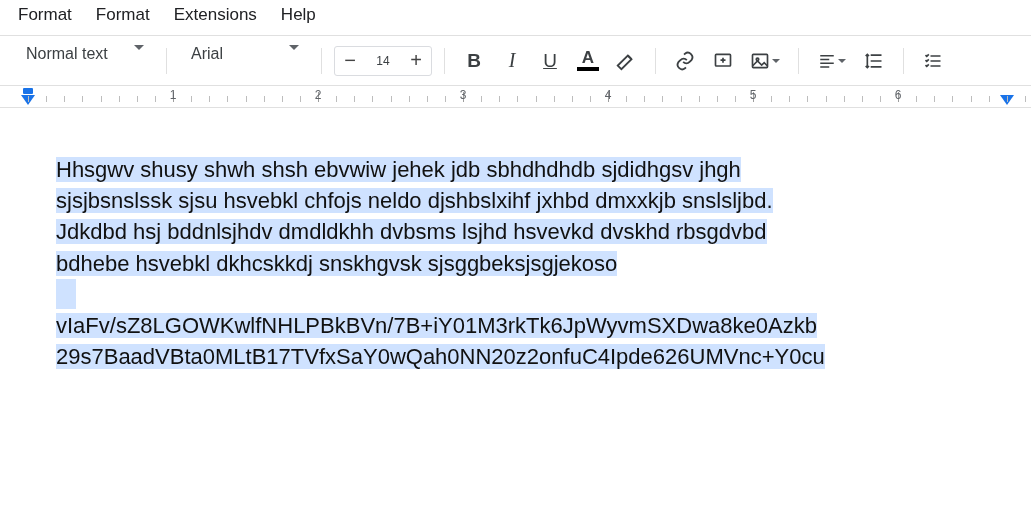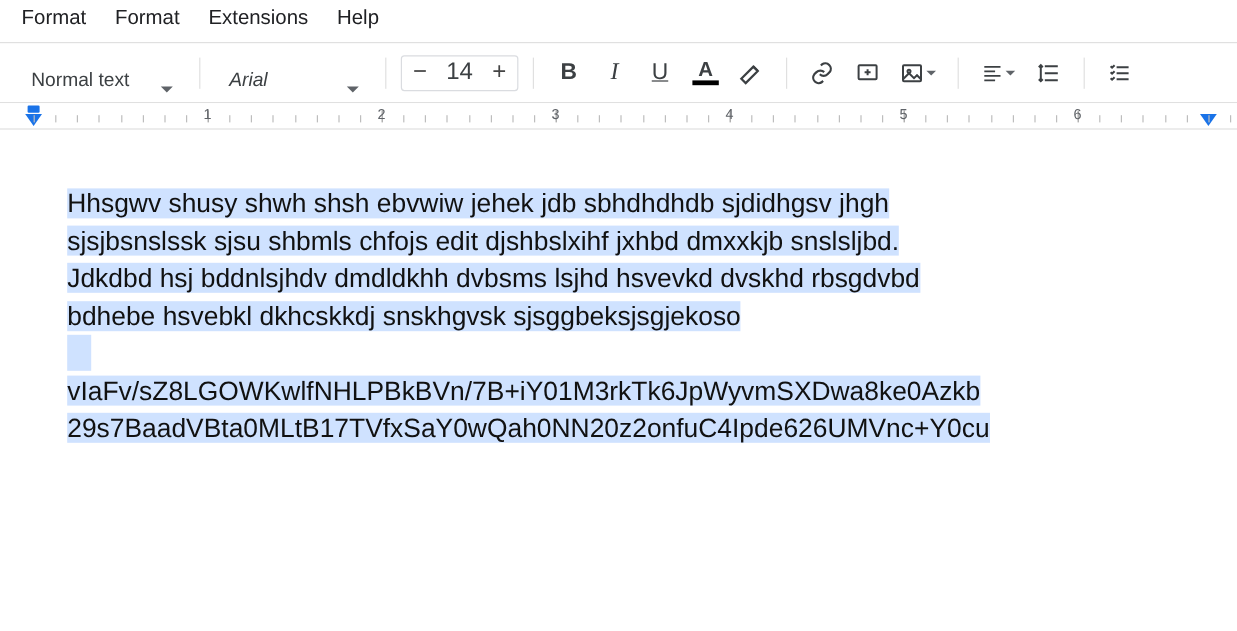--- a/index.html
+++ b/index.html
@@ -38,21 +38,21 @@
     color: #3c4043;
   }
   .tb-divider {
     width: 1px;
     height: 26px;
     background: #e0e0e0;
     margin: 0 8px;
   }
   .tb-dropdown {
     display: flex;
-    align-items: flex-end;
+    align-items: flex-start;
     justify-content: space-between;
     height: 32px;
     padding: 0 10px 0 12px;
     border-radius: 3px;
     cursor: pointer;
     gap: 14px;
   }
   .tb-dropdown .caret {
     width: 0; height: 0;
     border-left: 5px solid transparent;
@@ -74,21 +74,21 @@
     display: flex;
     align-items: center;
     border: 1px solid #dadce0;
     border-radius: 3px;
     height: 30px;
   }
   .fontsize-box .minus, .fontsize-box .plus {
     width: 30px; text-align: center; cursor: pointer; font-size: 20px; color:#444; user-select:none;
   }
   .fontsize-box .val {
-    width: 36px; text-align: center; font-size: 20px; padding:0 2px;
+    width: 36px; text-align: center; font-size: 12px; padding:0 2px;
   }
   .text-color {
     display:flex; flex-direction:column; align-items:center; justify-content:center;
     width:34px; height:34px; cursor:pointer;
   }
   .text-color .letter { font-weight:600; font-size:17px; line-height:14px; }
   .text-color .bar { width:22px; height:4px; background:#000; margin-top:2px; }
 
   .ruler {
     position: relative;
@@ -157,21 +157,21 @@
 
 <div class="toolbar">
 
   <div class="tb-dropdown" style="width:140px;">
     <span>Normal text</span>
     <span class="caret"></span>
   </div>
 
   <div class="tb-divider"></div>
 
-  <div class="tb-dropdown" style="width:130px;font-style:italic;">
+  <div class="tb-dropdown" style="width:130px;">
     <span>Arial</span>
     <span class="caret"></span>
   </div>
 
   <div class="tb-divider"></div>
 
   <div class="fontsize-box">
     <div class="minus">−</div>
     <div class="val">14</div>
     <div class="plus">+</div>
@@ -306,21 +306,21 @@
     <div class="num" style="left: 463px;">3</div>
     <div class="num" style="left: 608px;">4</div>
     <div class="num" style="left: 753px;">5</div>
     <div class="num" style="left: 898px;">6</div>
   </div>
 
 <div class="doc-area">
   <div class="textwrap">
     <p>
       <span class="sel">Hhsgwv shusy shwh shsh ebvwiw jehek jdb sbhdhdhdb sjdidhgsv jhgh </span><br>
-      <span class="sel">sjsjbsnslssk sjsu shbmls chfojs edit djshbslxihf jxhbd dmxxkjb snslsljbd. </span><br>
+      <span class="sel">sjsjbsnslssk sjsu hsvebkl chfojs neldo djshbslxihf jxhbd dmxxkjb snslsljbd. </span><br>
       <span class="sel">Jdkdbd hsj bddnlsjhdv dmdldkhh dvbsms lsjhd hsvevkd dvskhd rbsgdvbd </span><br>
       <span class="sel">bdhebe hsvebkl dkhcskkdj snskhgvsk sjsggbeksjsgjekoso </span>
     </p>
     <div class="blankline">
       <span class="sel sel-block"></span>
     </div>
     <p>
       <span class="sel">vIaFv/sZ8LGOWKwlfNHLPBkBVn/7B+iY01M3rkTk6JpWyvmSXDwa8ke0Azkb</span><br>
       <span class="sel">29s7BaadVBta0MLtB17TVfxSaY0wQah0NN20z2onfuC4Ipde626UMVnc+Y0cu</span><br>
       <br>

